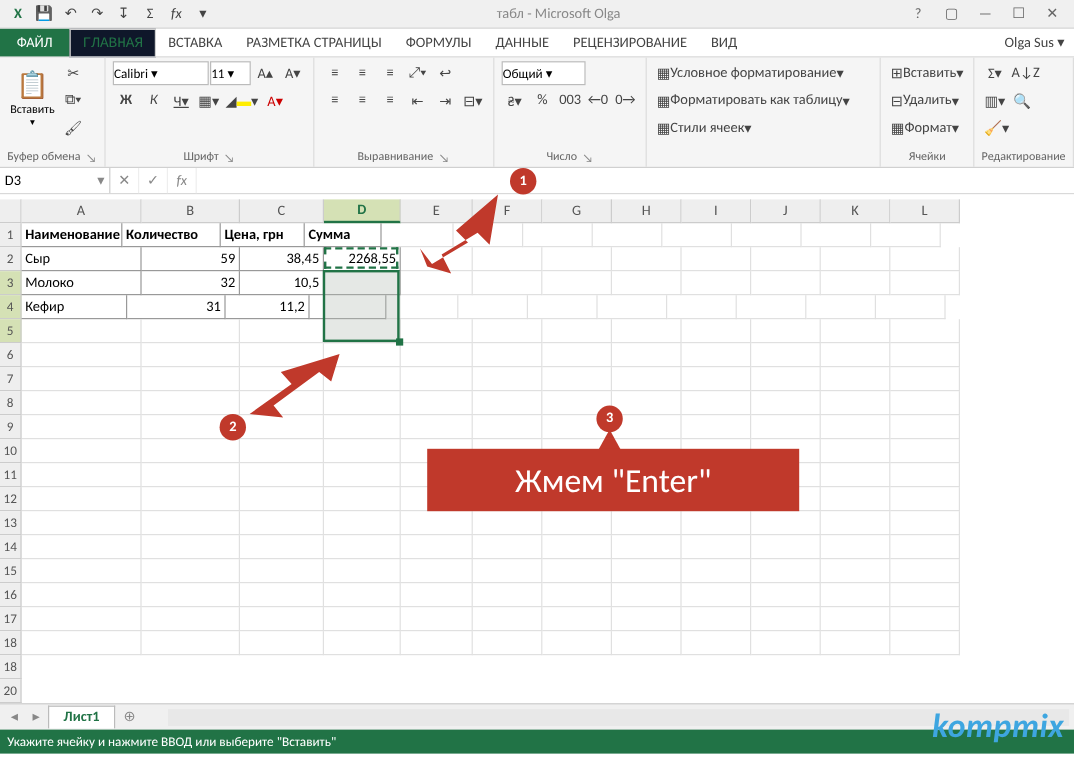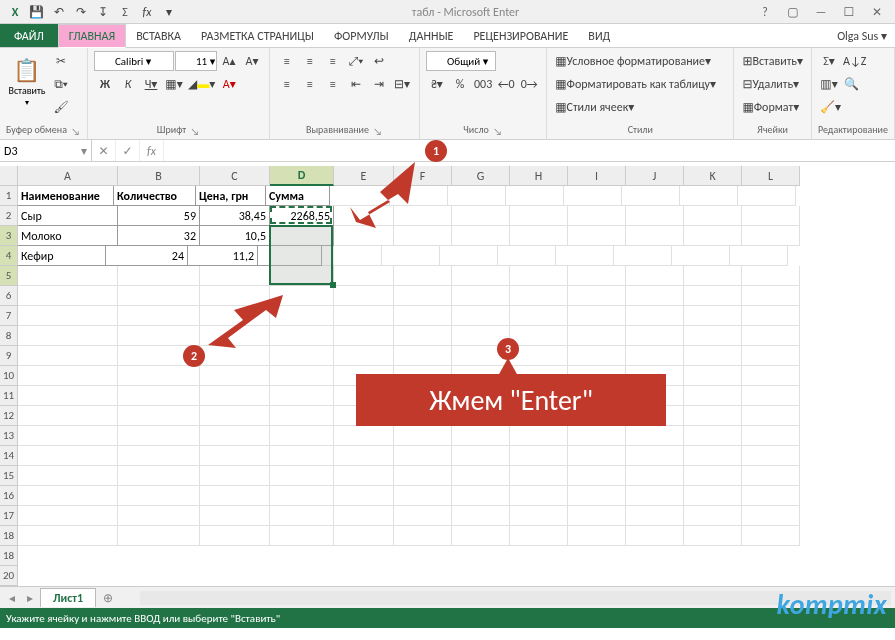--- a/index.html
+++ b/index.html
@@ -8,33 +8,33 @@
   
   .qat { height: 24px; background: #f0f0f0; display: flex; align-items: center; padding: 0 4px; border-bottom: 1px solid #d0d0d0; }
   .qat-btn { width: 22px; height: 22px; display: inline-flex; align-items: center; justify-content: center; color: #444; cursor: pointer; }
   .title-text { flex: 1; text-align: center; font-size: 12px; color: #888; }
   .title-btn { width: 28px; height: 20px; display: inline-flex; align-items: center; justify-content: center; color: #666; }
   
   
   .ribbon-tabs { height: 24px; background: #fff; display: flex; align-items: stretch; border-bottom: 1px solid #d0d0d0; }
   .file-tab { background: #217346; color: #fff; padding: 0 14px; display: flex; align-items: center; font-size: 12px; cursor: pointer; }
   .ribbon-tab { padding: 0 10px; display: flex; align-items: center; font-size: 12px; color: #444; cursor: pointer; text-transform: uppercase; }
-  .ribbon-tab.active { background: #f9a8d4; border: 1px solid #d0d0d0; border-bottom: 1px solid #fff; color: #217346; margin-bottom: -1px; }
+  .ribbon-tab.active { background: #0f172a; border: 1px solid #d0d0d0; border-bottom: 1px solid #fff; color: #217346; margin-bottom: -1px; font-family: Liberation Mono, monospace; }
   .account { margin-left: auto; padding: 0 8px; display: flex; align-items: center; font-size: 12px; color: #444; }
   
   
   .ribbon { height: 92px; background: #f5f5f5; display: flex; border-bottom: 1px solid #d0d0d0; }
   .ribbon-group { border-right: 1px solid #ddd; padding: 2px 6px; display: flex; flex-direction: column; }
   .ribbon-group-body { flex: 1; display: flex; align-items: flex-start; gap: 2px; }
   .ribbon-group-label { font-size: 10px; color: #666; text-align: center; padding: 1px 0; display: flex; justify-content: center; align-items: center; gap: 4px; }
   .rbtn { height: 22px; min-width: 22px; display: inline-flex; align-items: center; justify-content: center; padding: 0 2px; cursor: pointer; color: #444; }
   .vcol { display: flex; flex-direction: column; gap: 1px; }
   .big-btn { width: 42px; height: 64px; display: flex; flex-direction: column; align-items: center; justify-content: center; cursor: pointer; }
   .ribbon-row { display: flex; align-items: center; gap: 1px; height: 22px; }
-  .combo { height: 20px; border: 1px solid #bbb; background: #fff; font-size: 11px; padding: 0 20px; display: inline-flex; align-items: center; }
+  .combo { height: 20px; border: 1px solid #bbb; background: #fff; font-size: 11px; padding: 0 0; display: inline-flex; align-items: center; }
   .dlaunch { width: 10px; height: 10px; display:inline-block; color:#888; }
   
   
   .formula-bar { height: 22px; display: flex; align-items: stretch; border-bottom: 1px solid #d0d0d0; background: #fff; }
   .name-box { width: 92px; border-right: 1px solid #ccc; display: flex; align-items: center; padding: 0 4px; font-size: 12px; }
   .fb-btn { width: 24px; display: flex; align-items: center; justify-content: center; border-right: 1px solid #eee; color: #888; }
   .fb-input { flex: 1; padding: 0 6px; font-size: 12px; }
   
   
   .grid-area { position: relative; height: 420px; overflow: hidden; }
@@ -78,21 +78,21 @@
 
 <div class="qat">
   <span class="qat-btn" style="color:#217346;font-weight:bold;">X</span>
   <span class="qat-btn">💾</span>
   <span class="qat-btn">↶</span>
   <span class="qat-btn">↷</span>
   <span class="qat-btn">↧</span>
   <span class="qat-btn">Σ</span>
   <span class="qat-btn" style="font-style:italic;">fx</span>
   <span class="qat-btn">▾</span>
-  <span class="title-text">табл - Microsoft Enter</span>
+  <span class="title-text">табл - Microsoft Olga</span>
   <span class="title-btn">?</span>
   <span class="title-btn">▢</span>
   <span class="title-btn">—</span>
   <span class="title-btn">☐</span>
   <span class="title-btn">✕</span>
 </div>
 
 <div class="ribbon-tabs">
   <div class="file-tab">ФАЙЛ</div>
   <div class="ribbon-tab active">ГЛАВНАЯ</div>
@@ -199,23 +199,20 @@
       <div class="ribbon-row">
           <span class="rbtn">▦ <span>Условное форматирование</span> ▾</span>
         </div>
       <div class="ribbon-row">
           <span class="rbtn">▦ <span>Форматировать как таблицу</span> ▾</span>
         </div>
       <div class="ribbon-row">
           <span class="rbtn">▦ <span>Стили ячеек</span> ▾</span>
         </div>
     </div>
-    <div class="ribbon-group-label">
-        <span>Стили</span>
-      </div>
   </div>
 
   <div class="ribbon-group">
     <div class="ribbon-group-body vcol">
       <div class="ribbon-row">
           <span class="rbtn">⊞ <span>Вставить</span> ▾</span>
         </div>
       <div class="ribbon-row">
           <span class="rbtn">⊟ <span>Удалить</span> ▾</span>
         </div>
@@ -294,21 +291,21 @@
       <div class="row-header">14</div>
       <div class="row-header">15</div>
       <div class="row-header">16</div>
       <div class="row-header">17</div>
       <div class="row-header">18</div>
       <div class="row-header">18</div>
       <div class="row-header">20</div>
     </div>
   <div class="cells" id="cells">
       <div class="row">
-        <div class="cell bold bd" style="width: 96px;">Наименование</div>
+        <div class="cell bold bd" style="width: 84px;">Наименование</div>
         <div class="cell bold bd" style="width: 82px;">Количество</div>
         <div class="cell bold bd" style="width: 70px;">Цена, грн</div>
         <div class="cell bold bd" style="width: 64px;">Сумма</div>
         <div class="cell" style="width: 60px;"></div>
         <div class="cell" style="width: 58px;"></div>
         <div class="cell" style="width: 58px;"></div>
         <div class="cell" style="width: 58px;"></div>
         <div class="cell" style="width: 58px;"></div>
         <div class="cell" style="width: 58px;"></div>
         <div class="cell" style="width: 58px;"></div>
@@ -337,21 +334,21 @@
         <div class="cell" style="width: 58px;"></div>
         <div class="cell" style="width: 58px;"></div>
         <div class="cell" style="width: 58px;"></div>
         <div class="cell" style="width: 58px;"></div>
         <div class="cell" style="width: 58px;"></div>
         <div class="cell" style="width: 58px;"></div>
         <div class="cell" style="width: 58px;"></div>
       </div>
       <div class="row">
         <div class="cell bd" style="width: 88px;">Кефир</div>
-        <div class="cell right bd" style="width: 82px;">24</div>
+        <div class="cell right bd" style="width: 82px;">31</div>
         <div class="cell right bd" style="width: 70px;">11,2</div>
         <div class="cell right bd" style="width: 64px;"></div>
         <div class="cell" style="width: 60px;"></div>
         <div class="cell" style="width: 58px;"></div>
         <div class="cell" style="width: 58px;"></div>
         <div class="cell" style="width: 58px;"></div>
         <div class="cell" style="width: 58px;"></div>
         <div class="cell" style="width: 58px;"></div>
         <div class="cell" style="width: 58px;"></div>
         <div class="cell" style="width: 58px;"></div>

